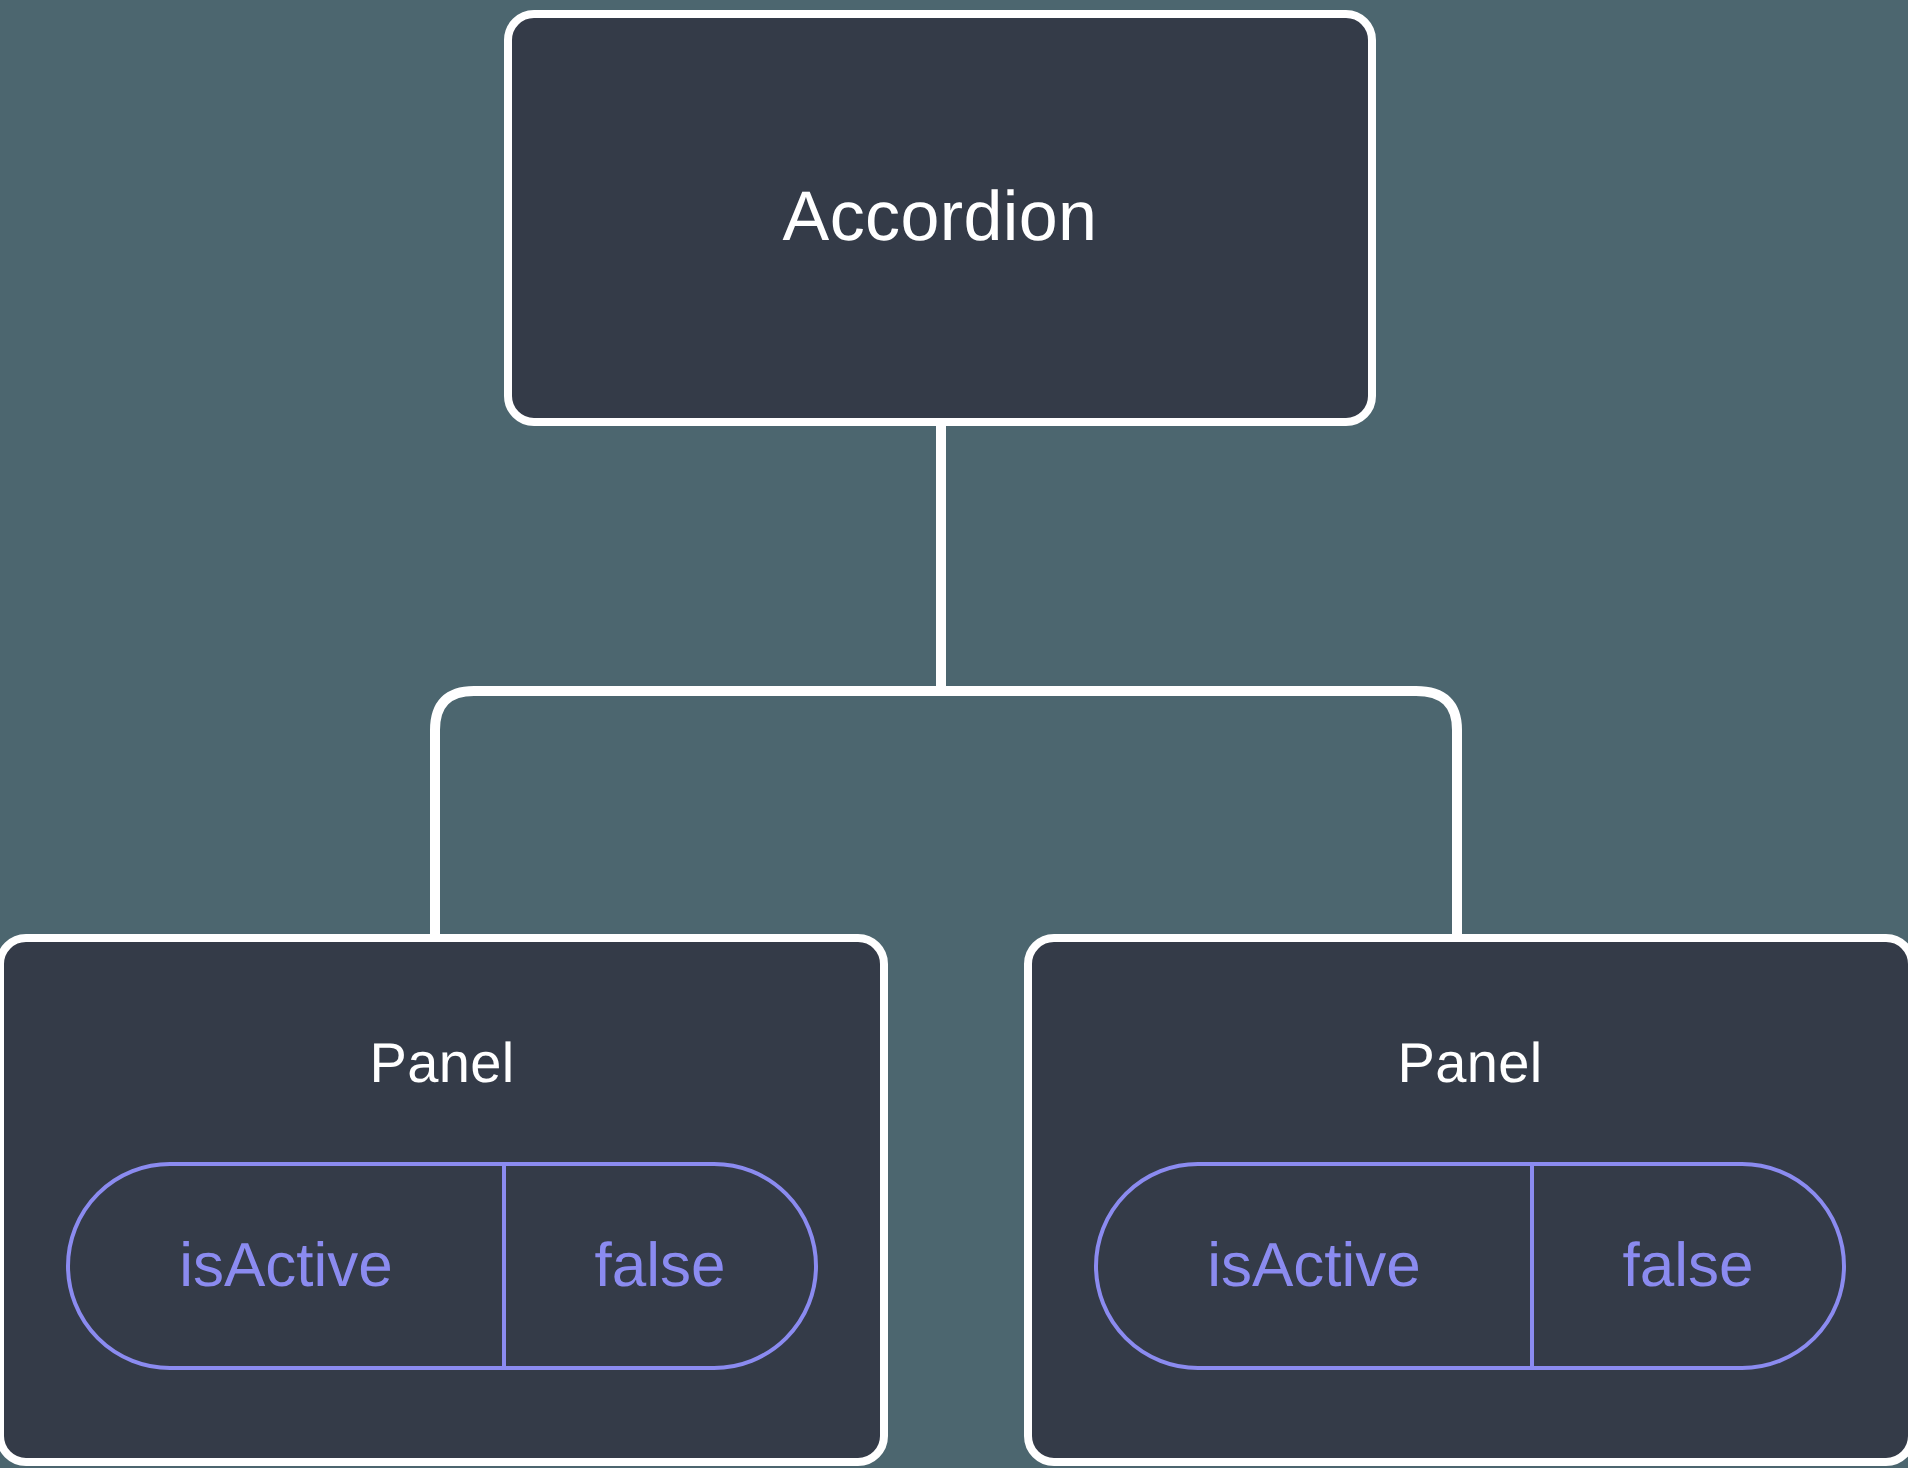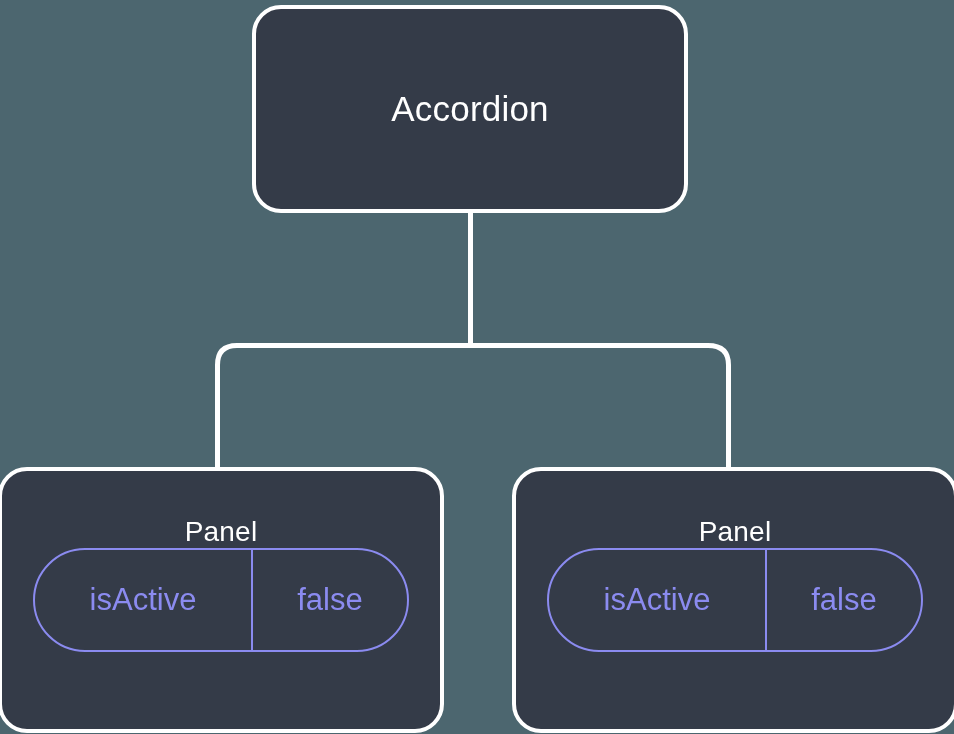--- a/index.html
+++ b/index.html
@@ -25,21 +25,21 @@
     height: 734px;
     pointer-events: none;
   }
 
   
   .node {
     position: absolute;
     box-sizing: border-box;
     background: #343b48;
     border: 4px solid #ffffff;
-    border-radius: 29px;
+    border-radius: 15px;
     display: flex;
     flex-direction: column;
     align-items: center;
   }
 
   .node-root {
     left: 252px;
     top: 5px;
     width: 436px;
     height: 208px;
@@ -62,20 +62,21 @@
     line-height: 1.1;
     letter-spacing: 0.2px;
     font-weight: 400;
     text-align: center;
     white-space: nowrap;
   }
   .node-root .node-title { font-size: 35px; }
 
   
   .badge {
+    margin-top: 33px;
     height: 104px;
     box-sizing: border-box;
     border: 2px solid #8b8bf0;
     border-radius: 52px;
     display: flex;
     align-items: stretch;
     background: transparent;
   }
   .badge-key, .badge-val {
     display: flex;

